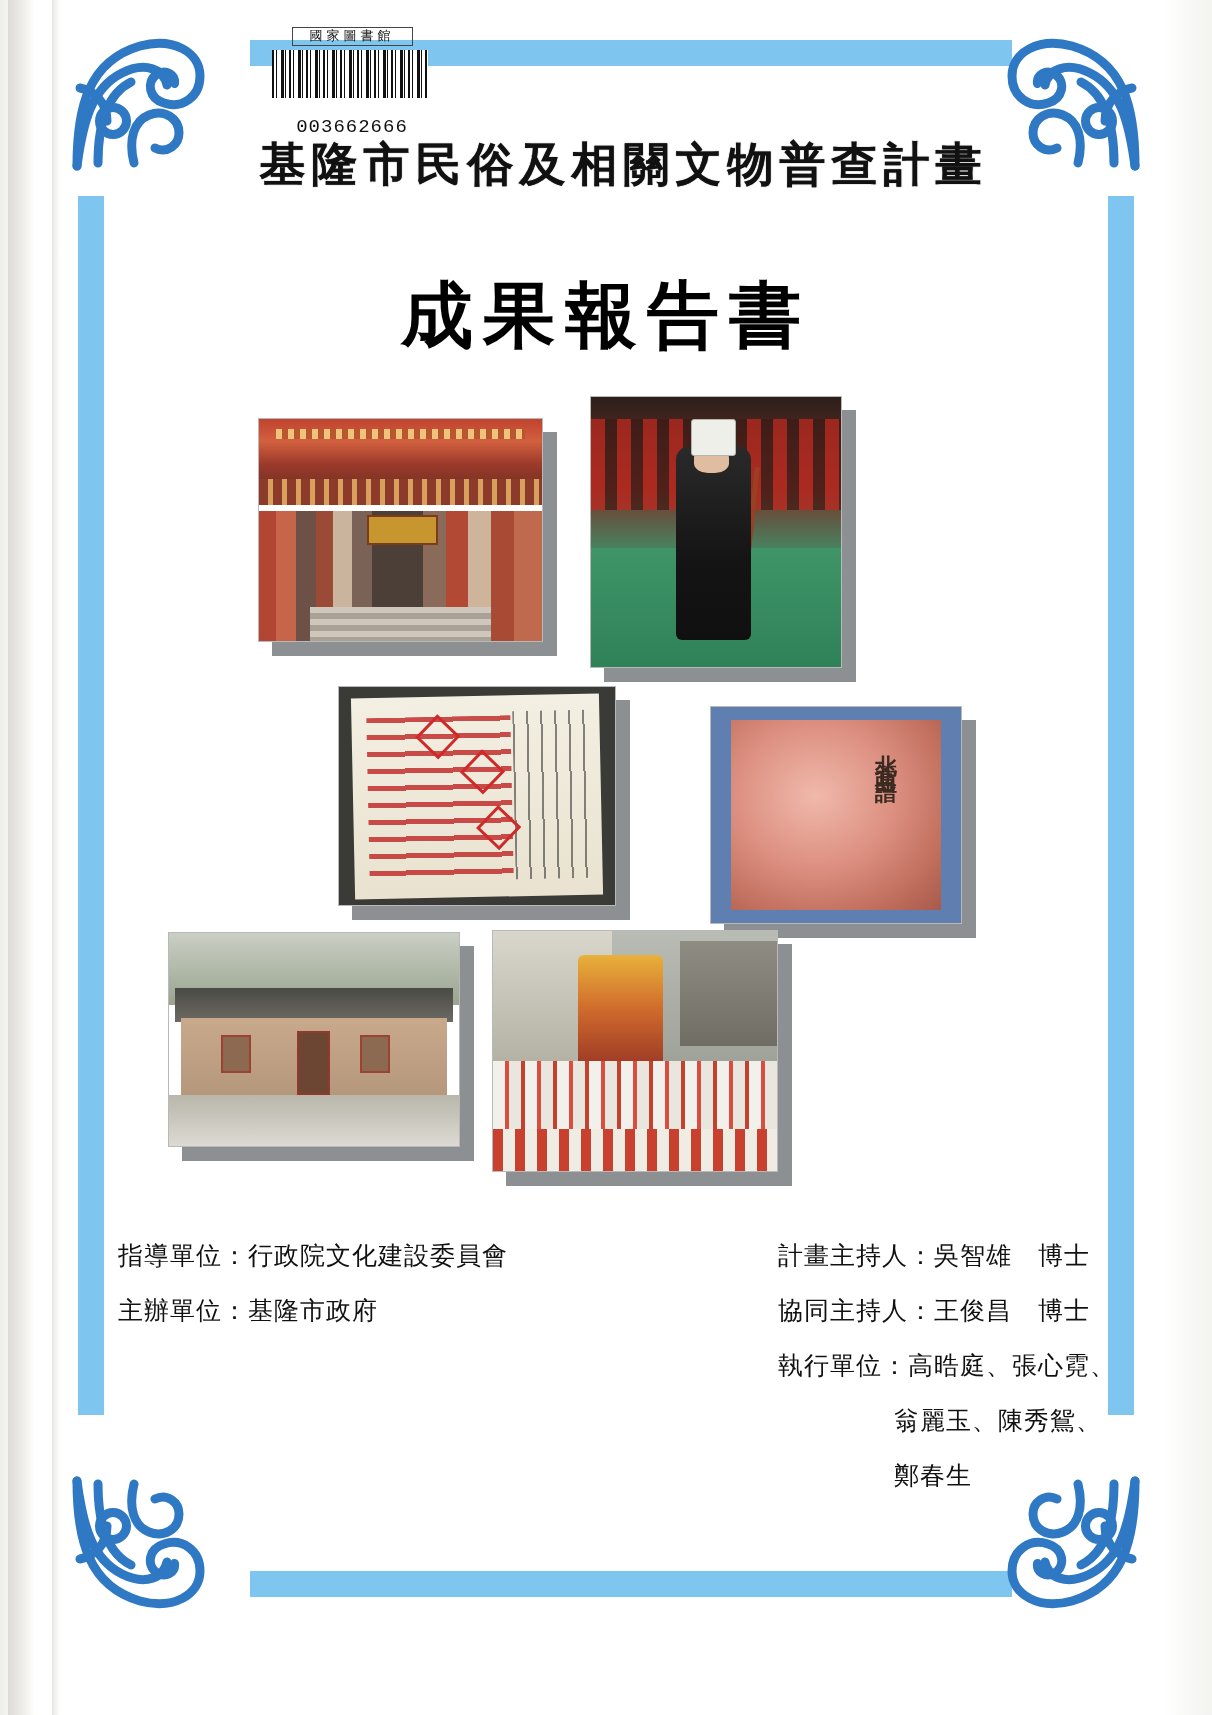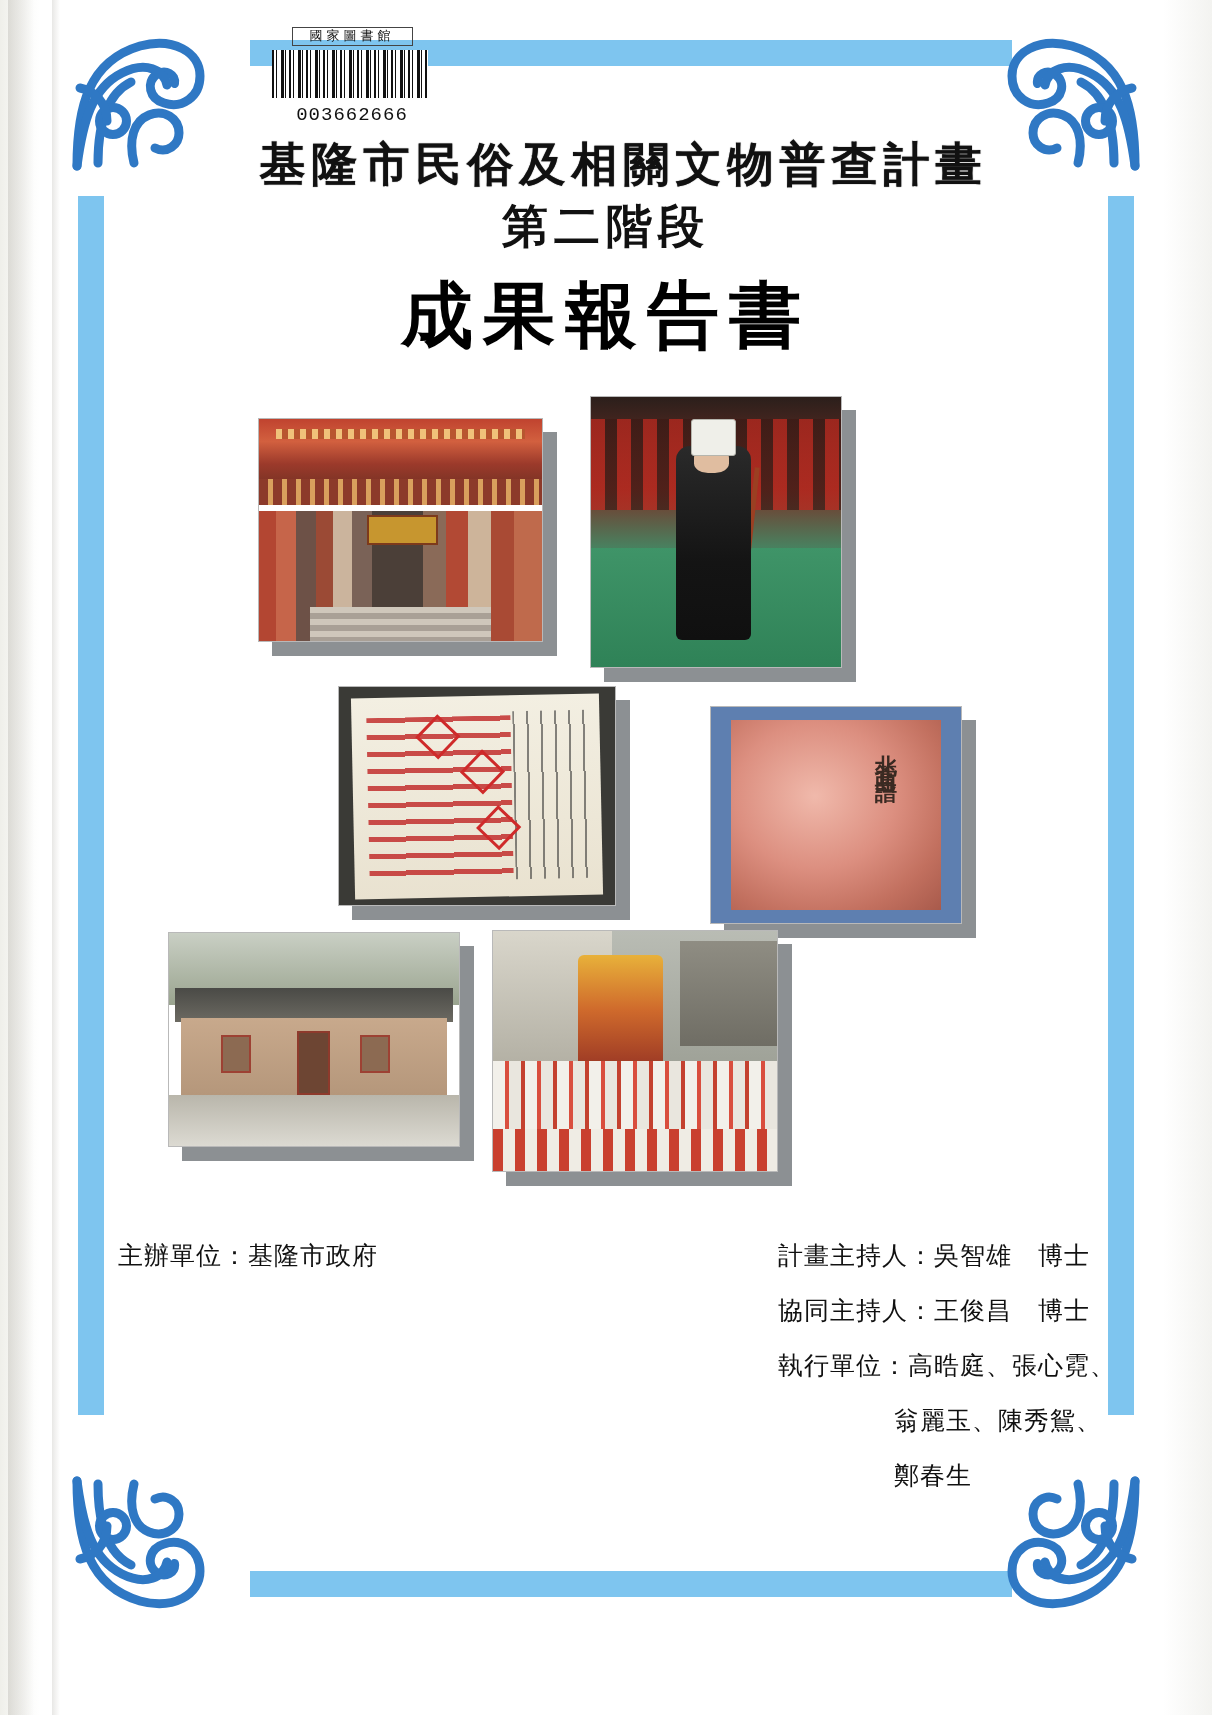--- a/index.html
+++ b/index.html
@@ -89,21 +89,21 @@
       #111 0px, #111 2px, #fff 2px, #fff 4px,
       #111 4px, #111 5px, #fff 5px, #fff 9px,
       #111 9px, #111 12px, #fff 12px, #fff 13px,
       #111 13px, #111 14px, #fff 14px, #fff 17px);
   }
   .barcode-num {
     font-family: "Liberation Mono", monospace;
     font-size: 19px;
     letter-spacing: 1px;
     color: #111;
-    margin-top: 6px;
+    margin-top: 18px;
   }
 
   
   .title-1 {
     position: absolute;
     left: 0; right: 0;
     top: 134px;
     text-align: center;
     font-size: 46px;
     font-weight: bold;
@@ -380,21 +380,20 @@
     </svg>
   </div>
 
   <div class="stamp-block">
     <div class="stamp-label">國家圖書館</div>
     <div class="barcode"></div>
     <div class="barcode-num">003662666</div>
   </div>
 
   <div class="title-1">基隆市民俗及相關文物普查計畫</div>
-  <div class="title-2">第二階段</div>
   <div class="title-3">成果報告書</div>
 
   <div class="photo" id="photo-temple-gate">
     <div class="inner temple-bg">
       <div class="temple-roof"></div>
       <div class="temple-eave"></div>
       <div class="temple-columns"></div>
       <div class="temple-plaque"></div>
       <div class="temple-steps"></div>
     </div>
@@ -446,20 +445,21 @@
     <div class="inner proc-bg">
       <div class="proc-build"></div>
       <div class="proc-build2"></div>
       <div class="proc-palanquin"></div>
       <div class="proc-crowd"></div>
     </div>
   </div>
 
   <div class="credits">
     <div class="col left">
+      <div class="row">指導單位：行政院文化建設委員會</div>
       <div class="row">主辦單位：基隆市政府</div>
     </div>
     <div class="col right">
       <div class="row">計畫主持人：吳智雄　博士</div>
       <div class="row">協同主持人：王俊昌　博士</div>
       <div class="row">執行單位：高晧庭、張心霓、</div>
       <div class="row indent">翁麗玉、陳秀鴛、</div>
       <div class="row indent">鄭春生</div>
     </div>
   </div>

